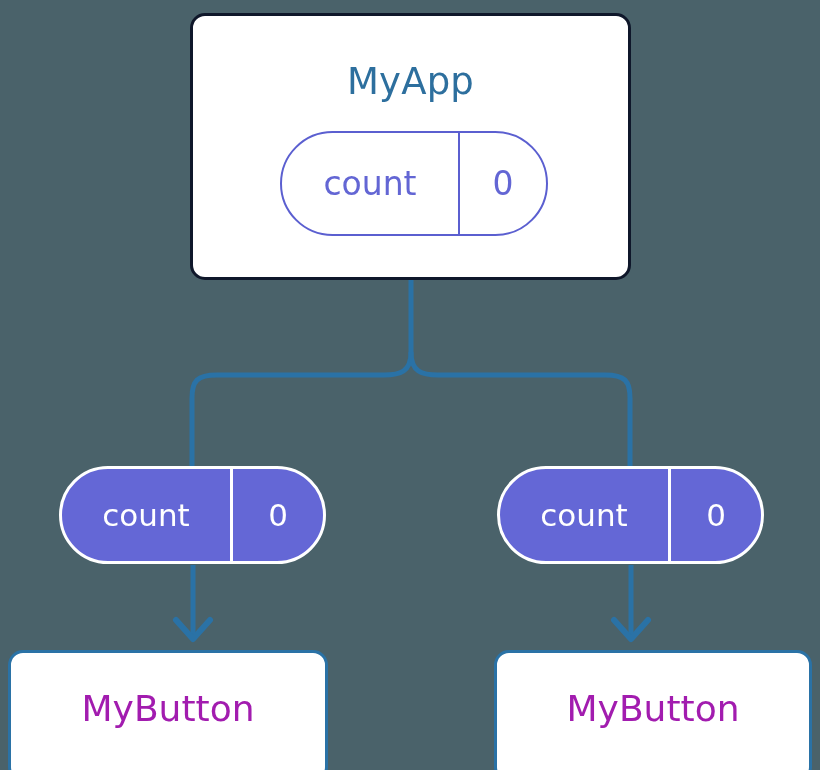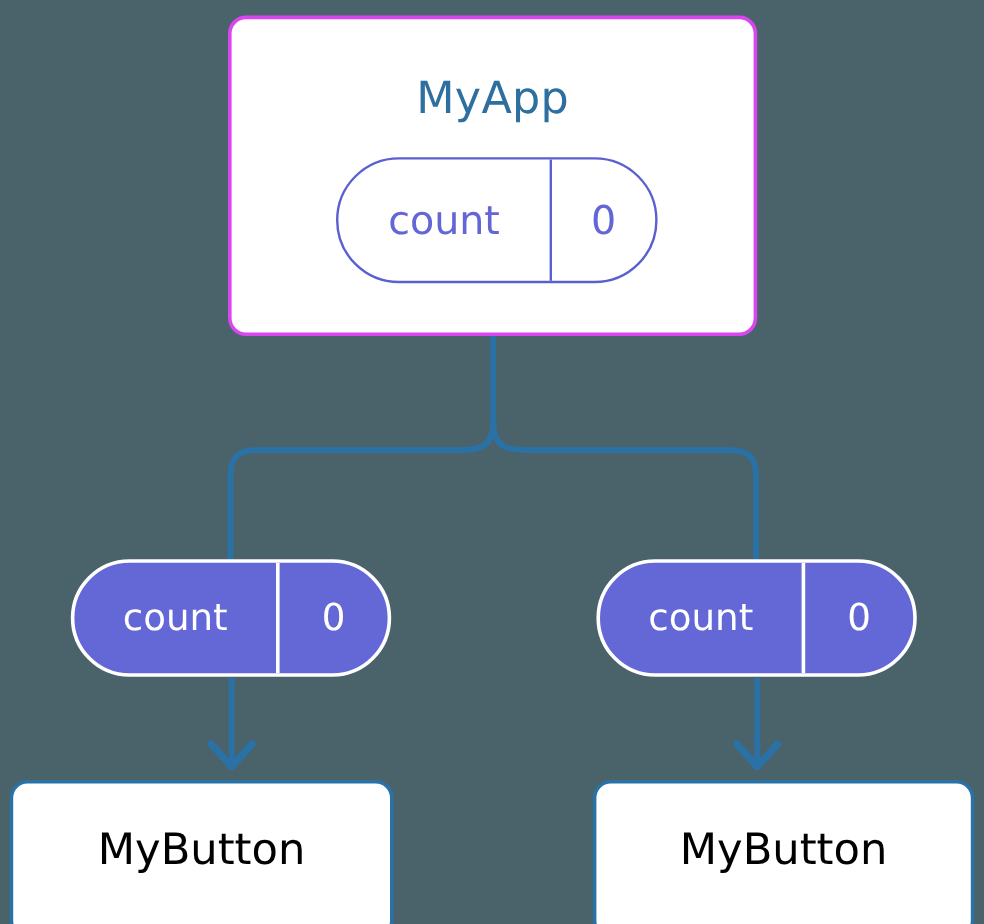--- a/index.html
+++ b/index.html
@@ -30,21 +30,21 @@
 
   
   .root-card {
     position: absolute;
     left: 190px;
     top: 13px;
     width: 441px;
     height: 267px;
     box-sizing: border-box;
     background: #ffffff;
-    border: 3px solid #d946ef;
+    border: 3px solid #0f172a;
     border-radius: 15px;
     z-index: 3;
   }
   .root-title {
     position: absolute;
     left: 0;
     top: 44px;
     width: 100%;
     text-align: center;
     color: #2d6f9e;
@@ -133,21 +133,21 @@
     z-index: 3;
   }
   .leaf-card.left  { left: 8px;   width: 320px; }
   .leaf-card.right { left: 494px; width: 318px; }
   .leaf-title {
     position: absolute;
     left: 0;
     top: 35px;
     width: 100%;
     text-align: center;
-    color: #000000;
+    color: #a21caf;
     font-size: 36px;
     line-height: 42px;
     white-space: nowrap;
   }
 </style>
 </head>
 <body>
 
 <div id="stage">
 

